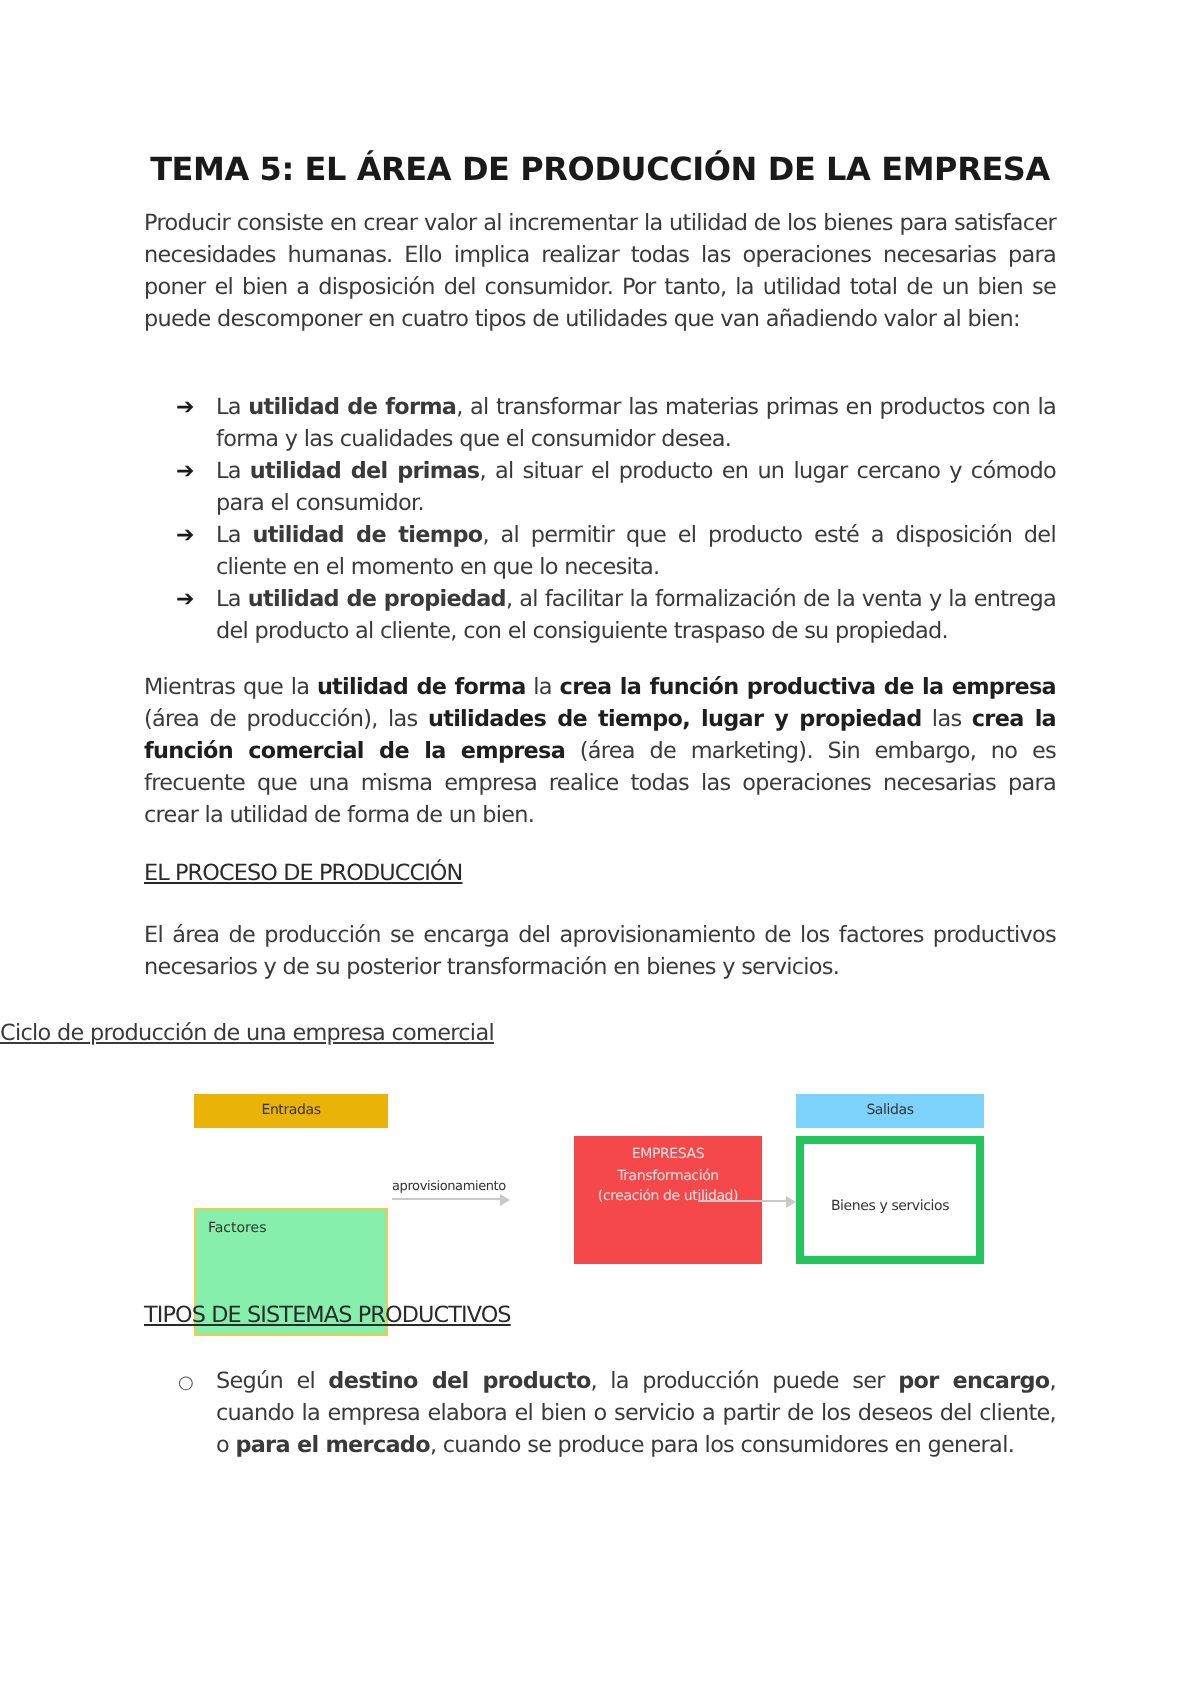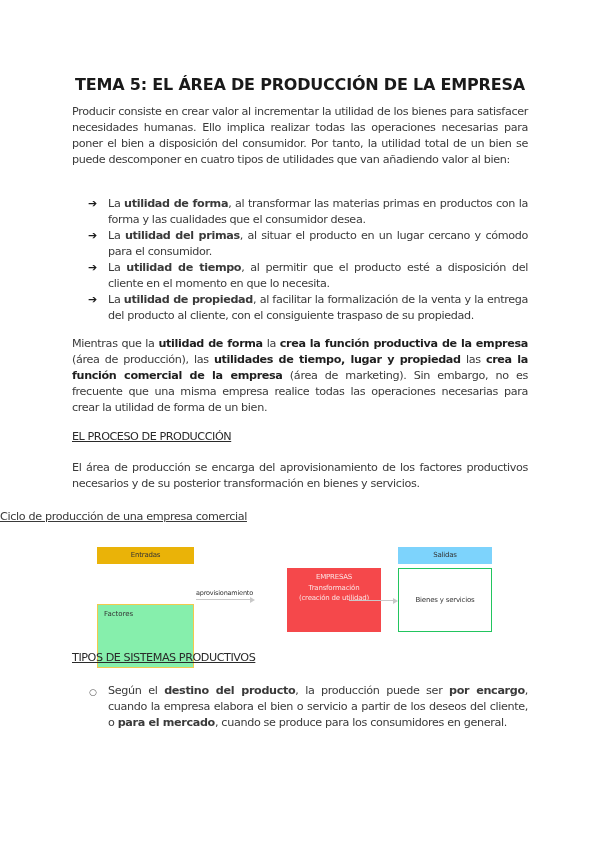--- a/index.html
+++ b/index.html
@@ -146,21 +146,21 @@
       margin-left: 32px;
     }
     .salidas-head {
       left: 398px; top: 547px; width: 94px; height: 17px;
       background: #7dd3fc;
       line-height: 17px;
     }
     .salidas-box {
       position: absolute;
       left: 398px; top: 568px; width: 94px; height: 64px;
-      border: 1px solid #22c55e;
+      border: 4px solid #22c55e;
       background: #ffffff;
       font-size: 7px;
       color: #333;
       text-align: center;
       line-height: 62px;
       letter-spacing: -0.2px;
     }
     .tipos-list {
       position: absolute;
       left: 88px; top: 683px; width: 440px;

